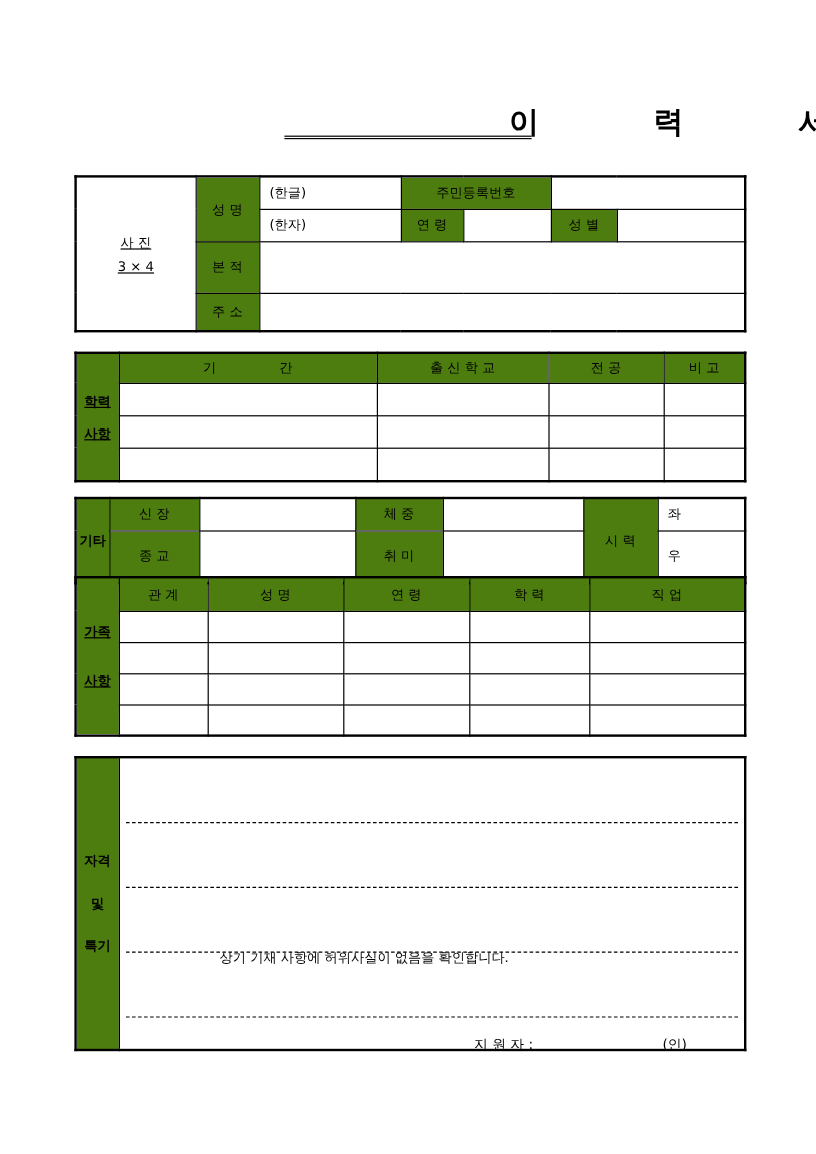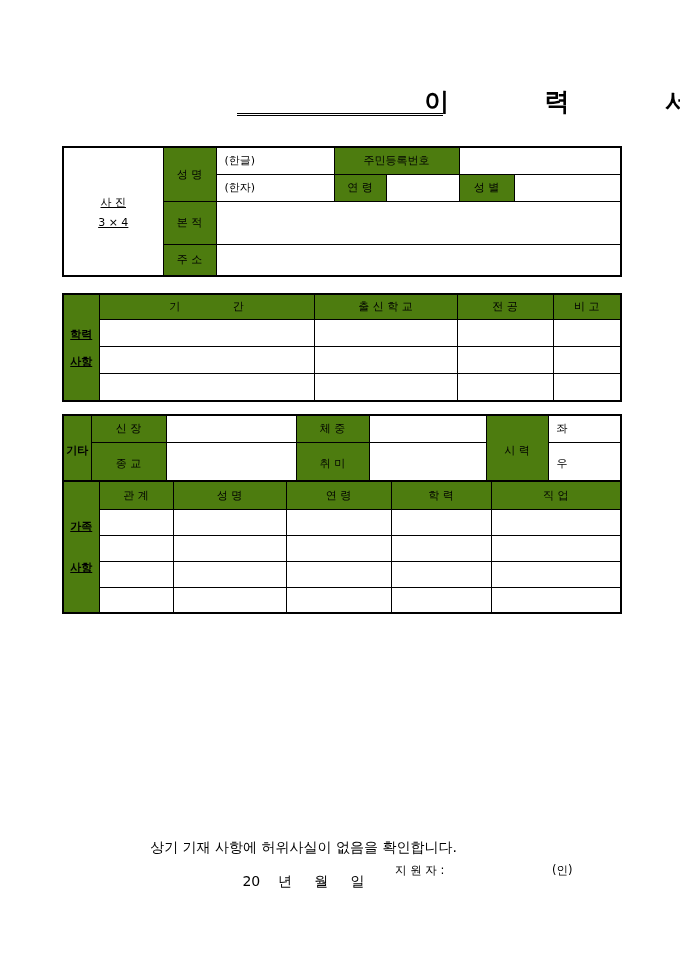--- a/index.html
+++ b/index.html
@@ -63,23 +63,22 @@
   .dash-area { vertical-align: top; }
   .dash-line {
     height: 28px;
     margin: 0 5px;
     border-bottom: 1px dashed #000;
   }
   .footer-line {
     position: absolute;
     left: 0; width: 607px;
     text-align: center;
-    font-size: 14px;
+    font-size: 11px;
     white-space: pre;
-    margin-top: 48px;
   }
   .applicant-row { position: absolute; top: 863px; left: 0; width: 660px; height: 16px; font-size: 11.5px; }
   .applicant-label { position: absolute; left: 395px; white-space: pre; }
   .seal-label { position: absolute; left: 552px; white-space: pre; }
 </style>
 </head>
 <body>
 
 <div class="page">
 
@@ -246,21 +245,43 @@
     <tr style="height:26px">
       <td></td>
       <td></td>
       <td></td>
       <td></td>
       <td></td>
     </tr>
   </tbody>
     </table>
 
+  <table style="left:62px; top:630px; width:558px;">
+    <colgroup>
+      <col style="width:36px">
+        <col style="width:522px">
+    </colgroup>
+    <tbody>
+        <tr style="height:132px">
+      <td class="shaded bold">
+        <div class="qual-label-inner">
+          <span>자격</span>
+          <span>및</span>
+          <span>특기</span>
+        </div>
+      </td>
+      <td class="dash-area">
+        <div class="dash-line"></div>
+        <div class="dash-line"></div>
+        <div class="dash-line"></div>
+        <div class="dash-line"></div>
+      </td>
+    </tr>
+  </tbody>
+    </table>
 
   <div class="footer-line" style="top:791px;">상기 기재 사항에 허위사실이 없음을 확인합니다.</div>
-  <div class="footer-line" style="top:825px;">20    년     월     일</div>
   <div class="applicant-row">
     <span class="applicant-label">지 원 자 :</span>
     <span class="seal-label">(인)</span>
   </div>
 
 </div>
 
 </body></html>

